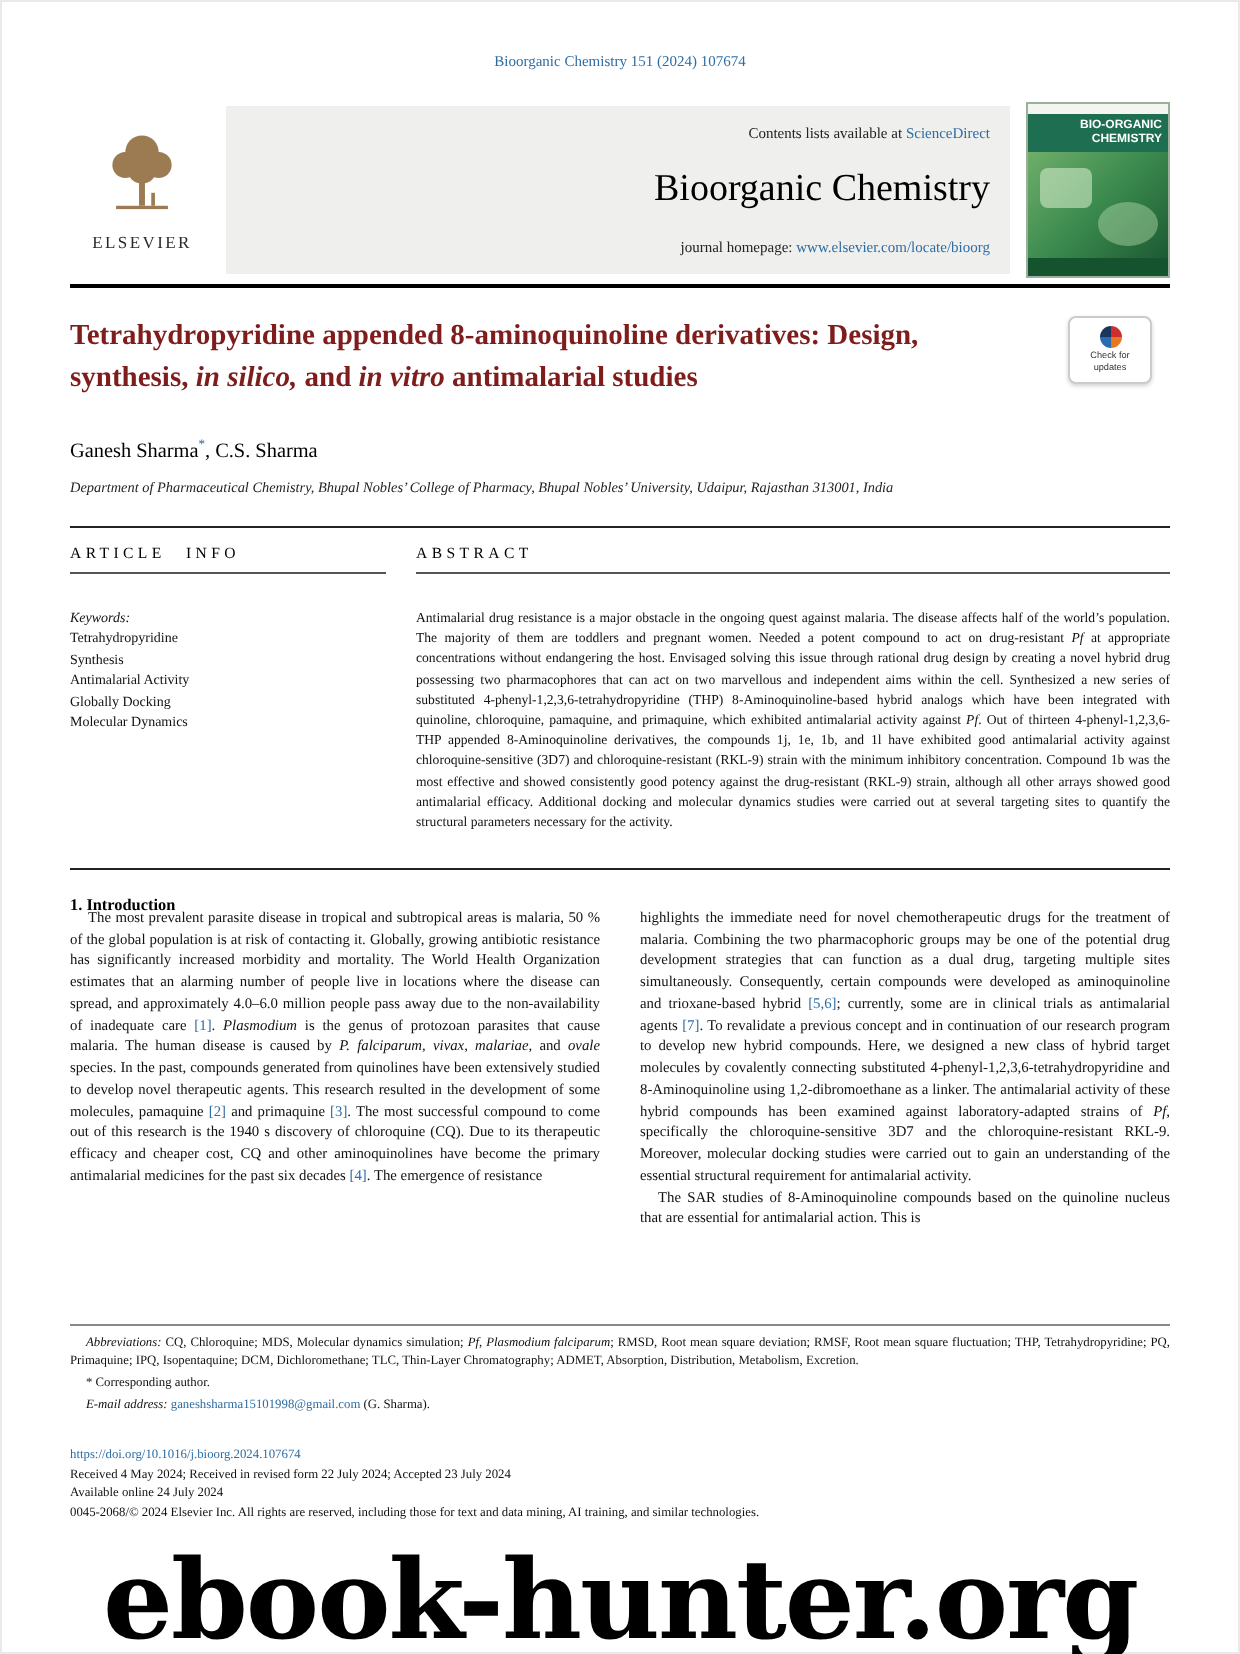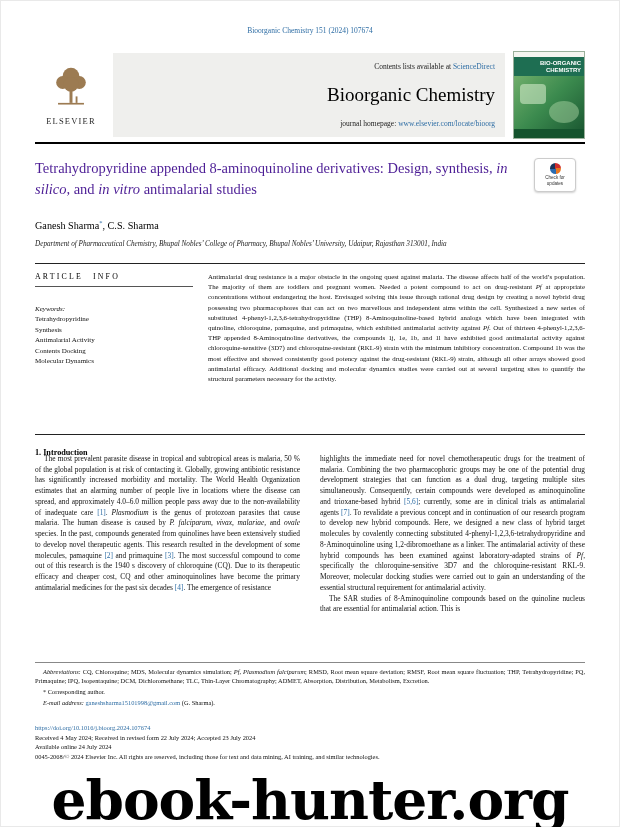--- a/index.html
+++ b/index.html
@@ -33,21 +33,21 @@
   .cover-art::before{content:"";position:absolute;left:6px;top:8px;width:26px;height:20px;border-radius:4px;
               background:rgba(220,240,210,.55);}
   .cover-art::after{content:"";position:absolute;right:5px;bottom:6px;width:30px;height:22px;border-radius:50%;
               background:rgba(180,220,170,.45);}
   .cover-foot{height:9px;background:#14532d;}
 
   .rule-thick{position:absolute;top:142px;left:35px;right:35px;height:2.4px;background:#000;}
 
   
   .title{position:absolute;top:158px;left:35px;width:478px;font-size:14.5px;line-height:1.42;
-         font-weight:normal;color:#4c1d95;margin:0;}
+         font-weight:bold;color:#7f1d1d;margin:0;}
   .badge{position:absolute;top:158px;right:44px;width:40px;height:32px;border:1px solid #ccc;
          border-radius:4px;background:#fff;box-shadow:0 1px 2px rgba(0,0,0,.18);
          display:flex;flex-direction:column;align-items:center;justify-content:center;gap:1px;}
   .badge-circle{width:11px;height:11px;border-radius:50%;
          background:conic-gradient(#cf2e2e 0 25%,#e87722 25% 50%,#2b6cb0 50% 75%,#1a365d 75% 100%);}
   .badge-text{font-family:"Liberation Sans",sans-serif;font-size:4.6px;line-height:1.25;
          color:#333;text-align:center;}
 
   .authors{position:absolute;top:219px;left:35px;font-size:10.2px;color:#000;}
   .authors sup{font-size:6.5px;}
@@ -147,25 +147,26 @@
   <div class="affiliation">Department of Pharmaceutical Chemistry, Bhupal Nobles’ College of Pharmacy, Bhupal Nobles’ University, Udaipur, Rajasthan 313001, India</div>
 
   <div class="info-block">
     <div class="info-left">
       <div class="info-heading">ARTICLE INFO</div>
       <div class="keywords-label">Keywords:</div>
       <div class="keywords">
           <div>Tetrahydropyridine</div>
           <div>Synthesis</div>
           <div>Antimalarial Activity</div>
-          <div>Contents Docking</div>
+          <div>Globally Docking</div>
           <div>Molecular Dynamics</div>
         </div>
     </div>
     <div class="info-right">
+      <div class="info-heading">ABSTRACT</div>
       <div class="abstract-text"><span>Antimalarial drug resistance is a major obstacle in the ongoing quest against malaria. The disease affects half of the world’s population. The majority of them are toddlers and pregnant women. Needed a potent compound to act on drug-resistant </span><span class="it">Pf</span><span> at appropriate concentrations without endangering the host. Envisaged solving this issue through rational drug design by creating a novel hybrid drug possessing two pharmacophores that can act on two marvellous and independent aims within the cell. Synthesized a new series of substituted 4-phenyl-1,2,3,6-tetrahydropyridine (THP) 8-Aminoquinoline-based hybrid analogs which have been integrated with quinoline, chloroquine, pamaquine, and primaquine, which exhibited antimalarial activity against </span><span class="it">Pf</span><span>. Out of thirteen 4-phenyl-1,2,3,6-THP appended 8-Aminoquinoline derivatives, the compounds 1j, 1e, 1b, and 1l have exhibited good antimalarial activity against chloroquine-sensitive (3D7) and chloroquine-resistant (RKL-9) strain with the minimum inhibitory concentration. Compound 1b was the most effective and showed consistently good potency against the drug-resistant (RKL-9) strain, although all other arrays showed good antimalarial efficacy. Additional docking and molecular dynamics studies were carried out at several targeting sites to quantify the structural parameters necessary for the activity.</span></div>
     </div>
   </div>
 
   <div class="intro-heading">1. Introduction</div>
 
   <div class="col col-left">
     <p class="indent"><span>The most prevalent parasite disease in tropical and subtropical areas is malaria, 50 % of the global population is at risk of contacting it. Globally, growing antibiotic resistance has significantly increased morbidity and mortality. The World Health Organization estimates that an alarming number of people live in locations where the disease can spread, and approximately 4.0–6.0 million people pass away due to the non-availability of inadequate care </span><span class="lnk">[1]</span><span>. </span><span class="it">Plasmodium</span><span> is the genus of protozoan parasites that cause malaria. The human disease is caused by </span><span class="it">P. falciparum, vivax, malariae,</span><span> and </span><span class="it">ovale</span><span> species. In the past, compounds generated from quinolines have been extensively studied to develop novel therapeutic agents. This research resulted in the development of some molecules, pamaquine </span><span class="lnk">[2]</span><span> and primaquine </span><span class="lnk">[3]</span><span>. The most successful compound to come out of this research is the 1940 s discovery of chloroquine (CQ). Due to its therapeutic efficacy and cheaper cost, CQ and other aminoquinolines have become the primary antimalarial medicines for the past six decades </span><span class="lnk">[4]</span><span>. The emergence of resistance</span></p>
   </div>
 

